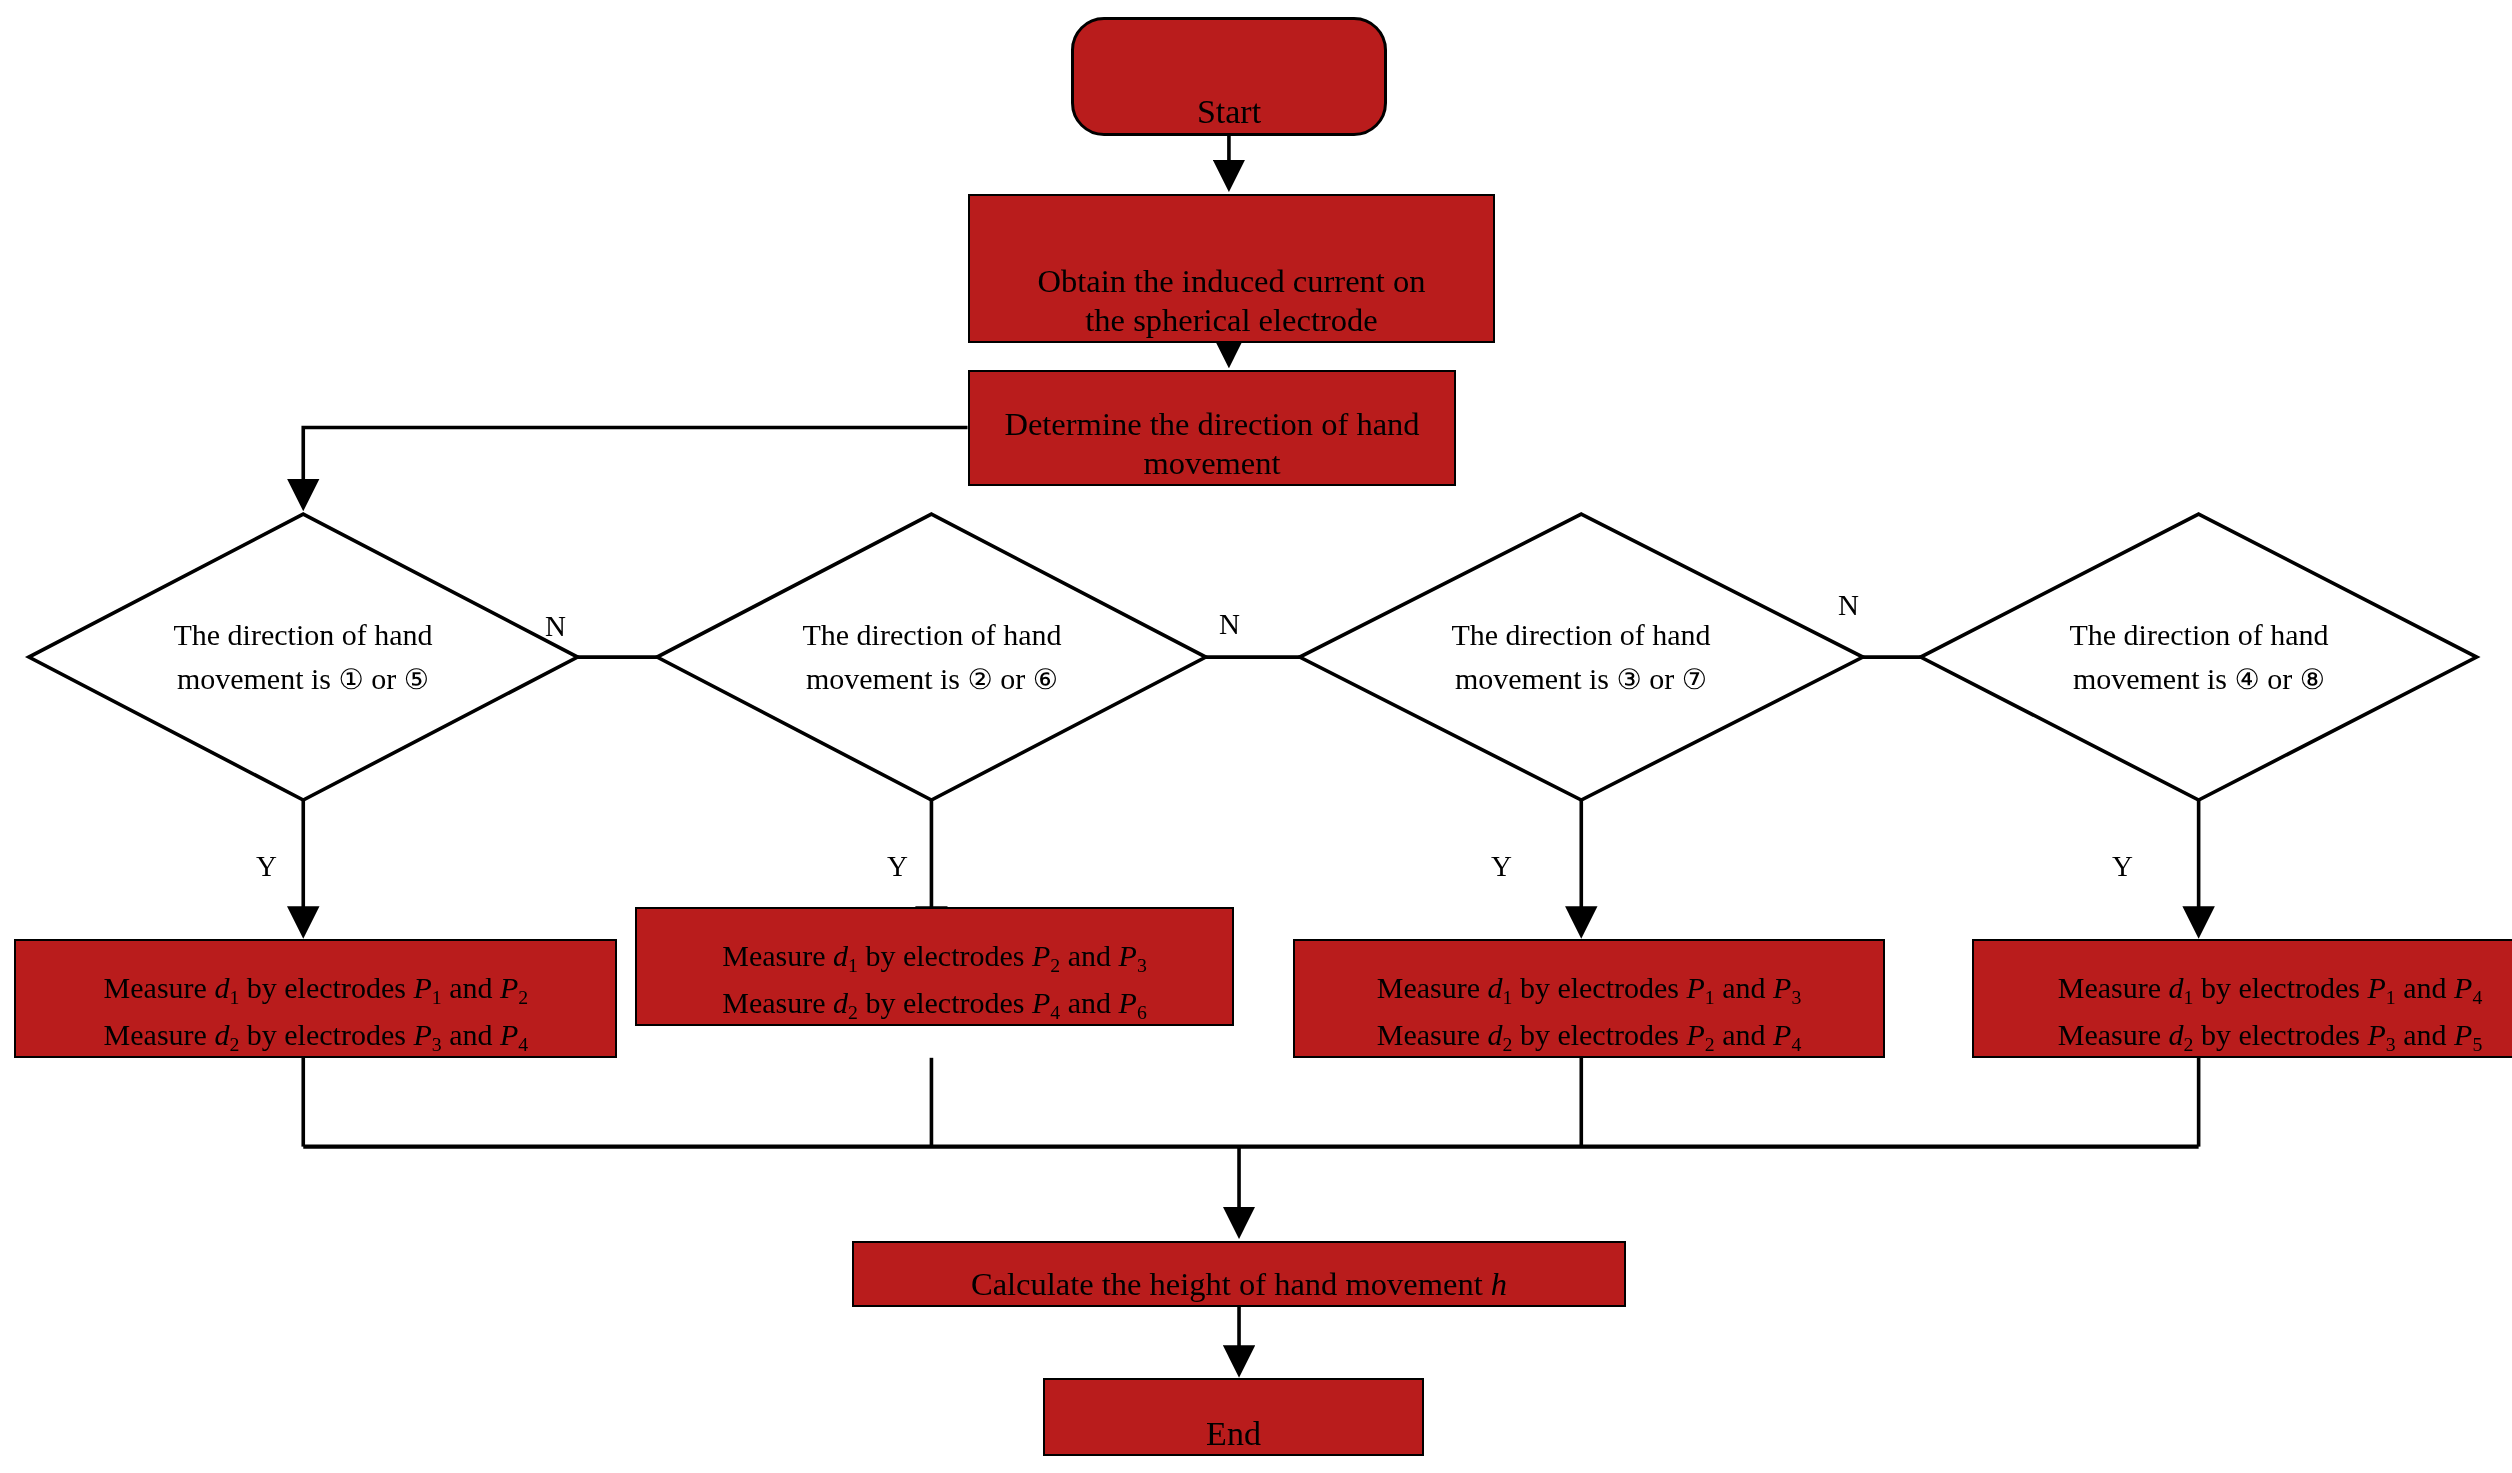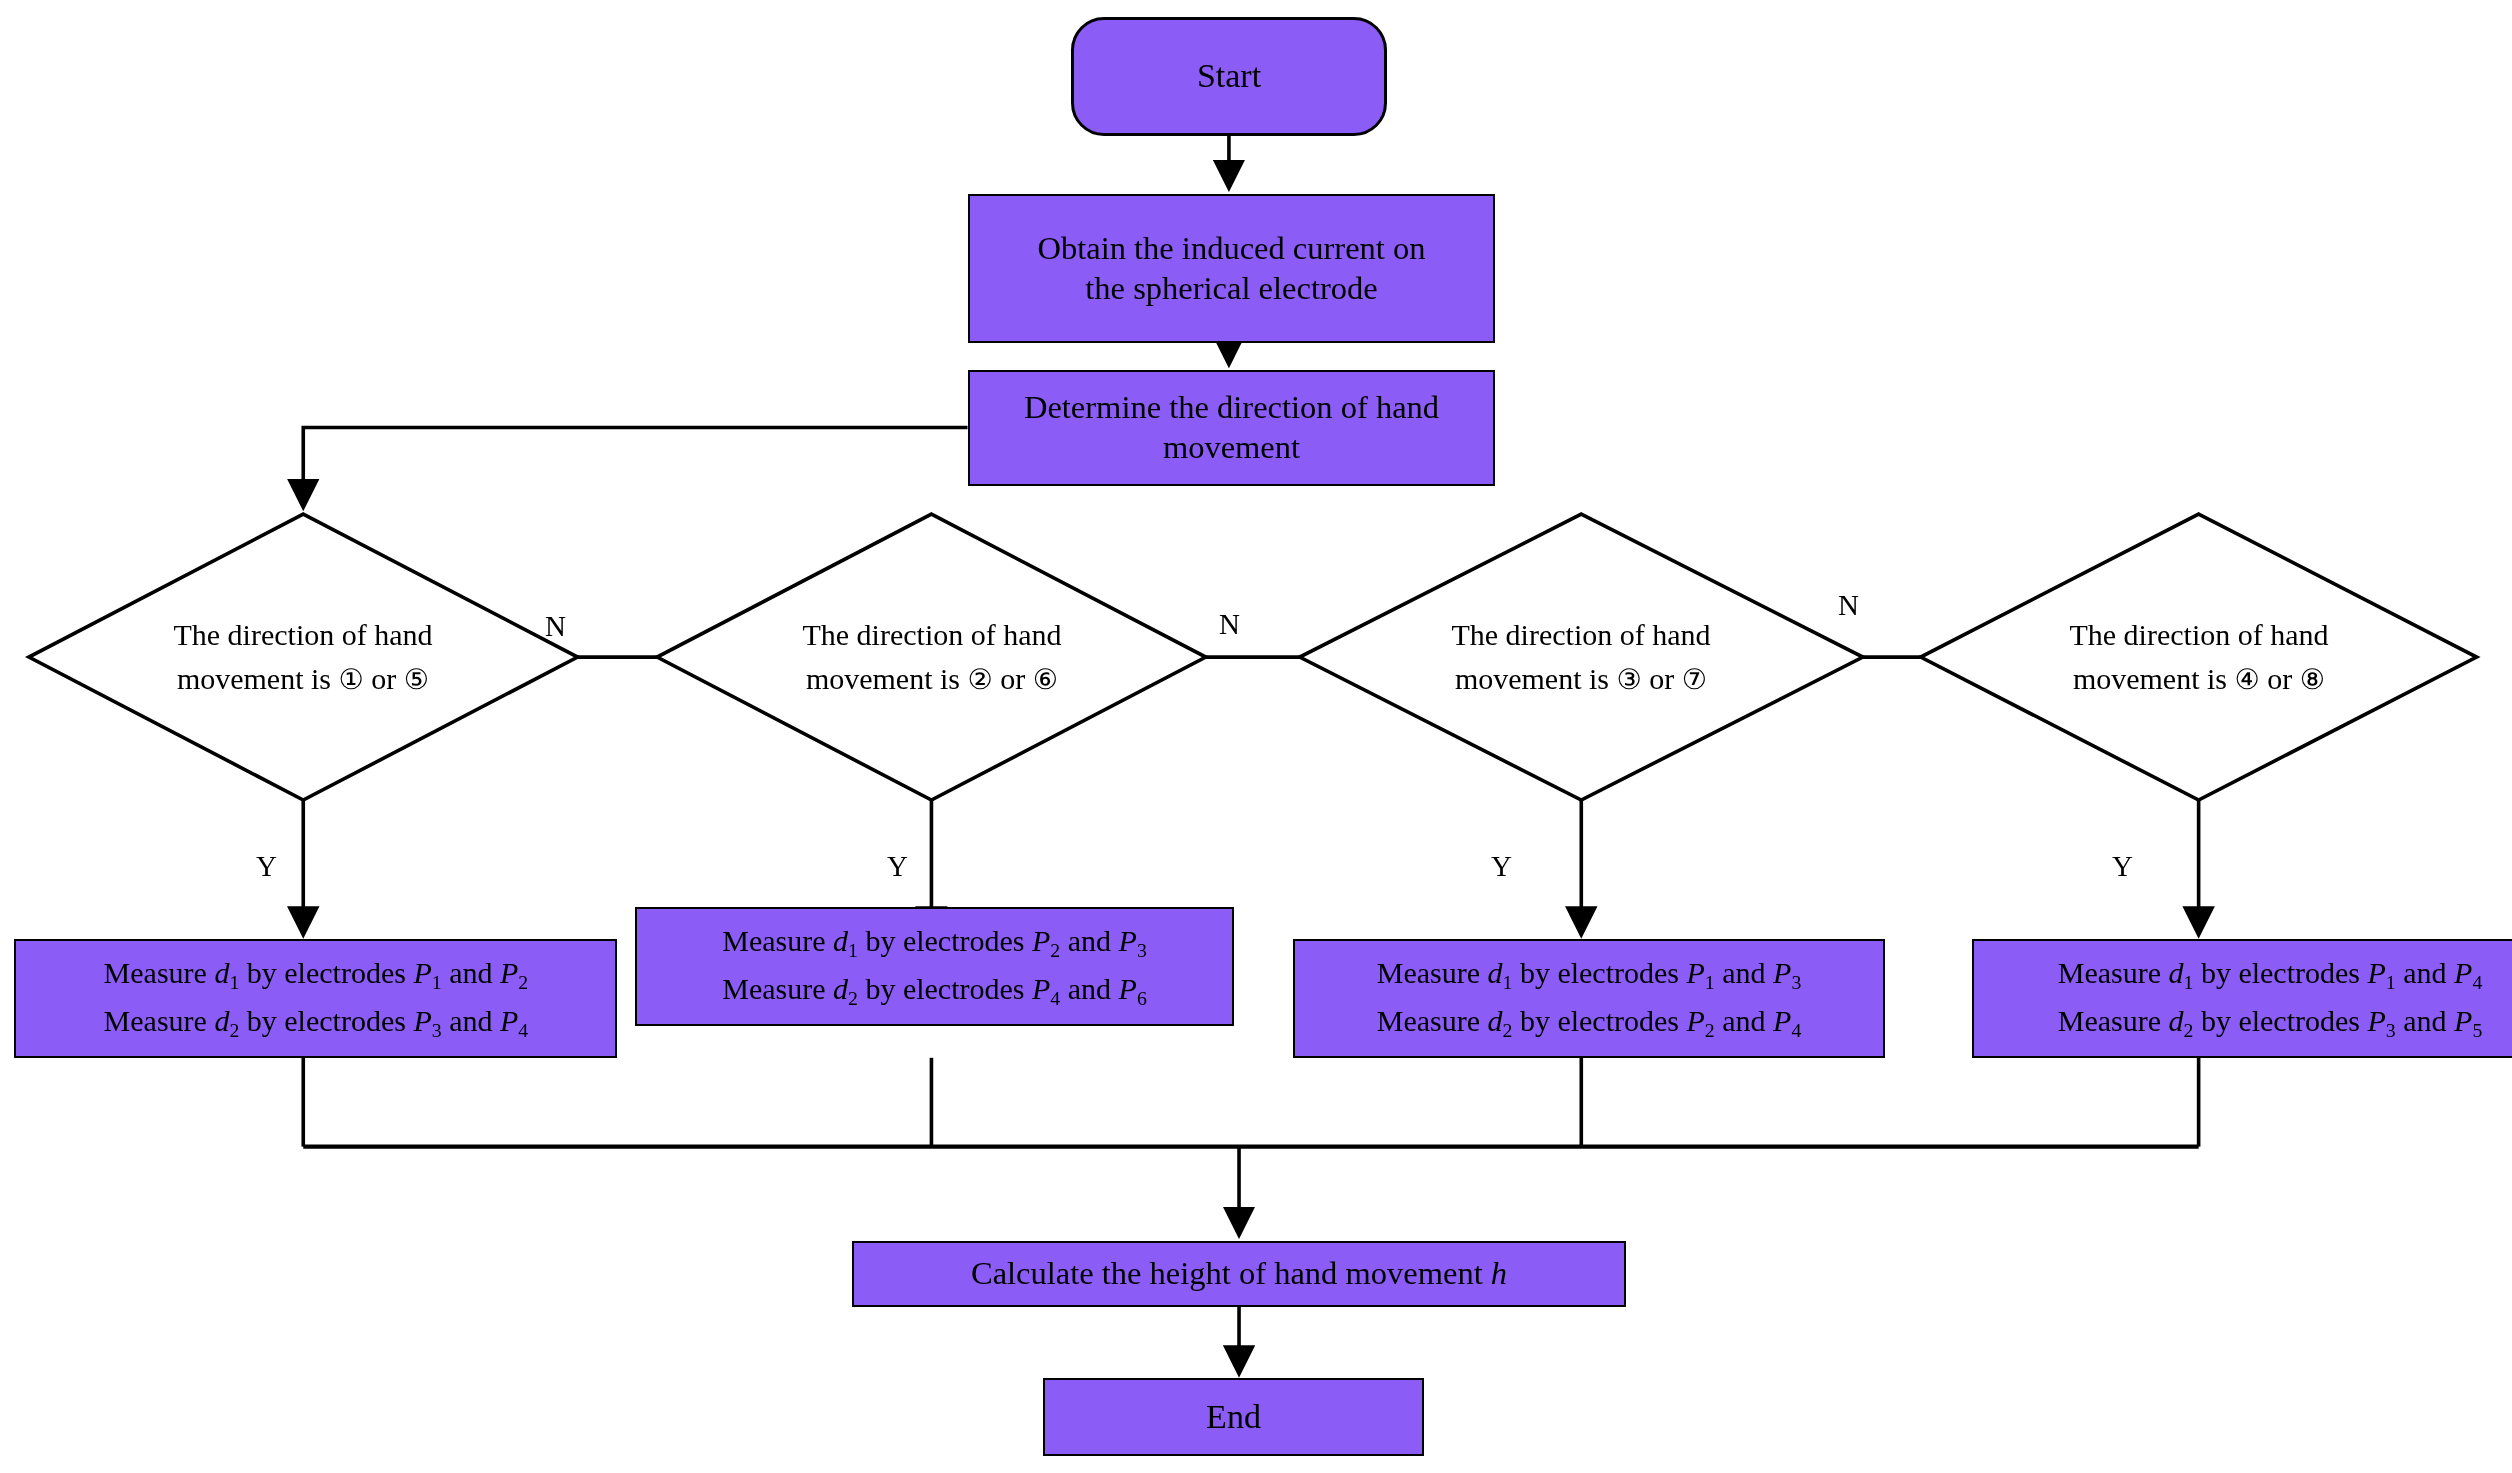--- a/index.html
+++ b/index.html
@@ -8,22 +8,22 @@
     position:relative;
     width:2512px;
     height:1473px;
     background:#ffffff;
     font-family:"Liberation Serif","DejaVu Serif",serif;
     color:#000000;
     overflow:hidden;
   }
   #stage svg{position:absolute;left:0;top:0;width:2512px;height:1473px;}
 
-  .node{position:absolute;box-sizing:border-box;display:flex;align-items:center;
-        justify-content:center;text-align:center;background:#8b5cf6;
+  .node{position:absolute;box-sizing:border-box;display:flex;align-items:flex-end;
+        justify-content:center;text-align:center;background:#b91c1c;
         border:2.2px solid #000000;line-height:1.22;}
   .node.term{border-radius:33px;border-width:3.6px;}
   .node.proc{border-width:2.9px;}
 
   .lbl{display:block;padding:0 7.2px;}
 
   .fs-term{font-size:34px;}
   .fs-proc{font-size:32.5px;}
   .fs-meas{font-size:30px;}
   .fs-diam{font-size:30px;}
@@ -100,21 +100,21 @@
     <span class="lbl">Start</span>
   </div>
 
   <div class="node proc fs-proc" style="left:968px;top:194px;width:527px;height:149px;">
     <span class="lbl">
       <span>Obtain the induced current on</span><br>
       <span>the spherical electrode</span>
     </span>
   </div>
 
-  <div class="node proc fs-proc" style="left:968px;top:370px;width:527px;height:116px;">
+  <div class="node proc fs-proc" style="left:968px;top:370px;width:488px;height:116px;">
     <span class="lbl">
       <span>Determine the direction of hand</span><br>
       <span>movement</span>
     </span>
   </div>
 
   <div class="diamond-text fs-diam" style="left:108px;top:585px;width:390px;height:144px;">
     <div>
       <span>The direction of hand</span><br>
       <span>movement is </span><span class="circ">①</span><span> or </span><span class="circ">⑤</span>

